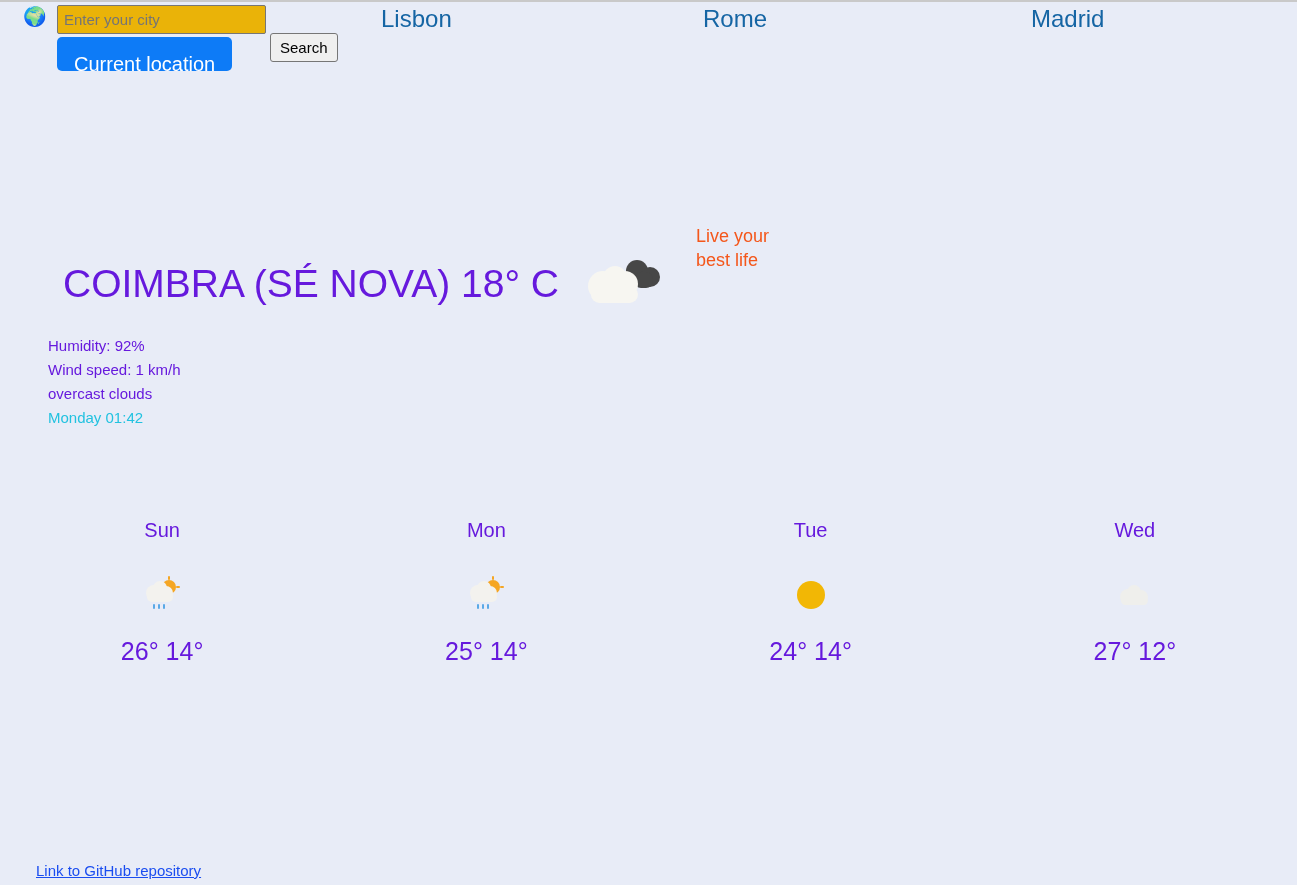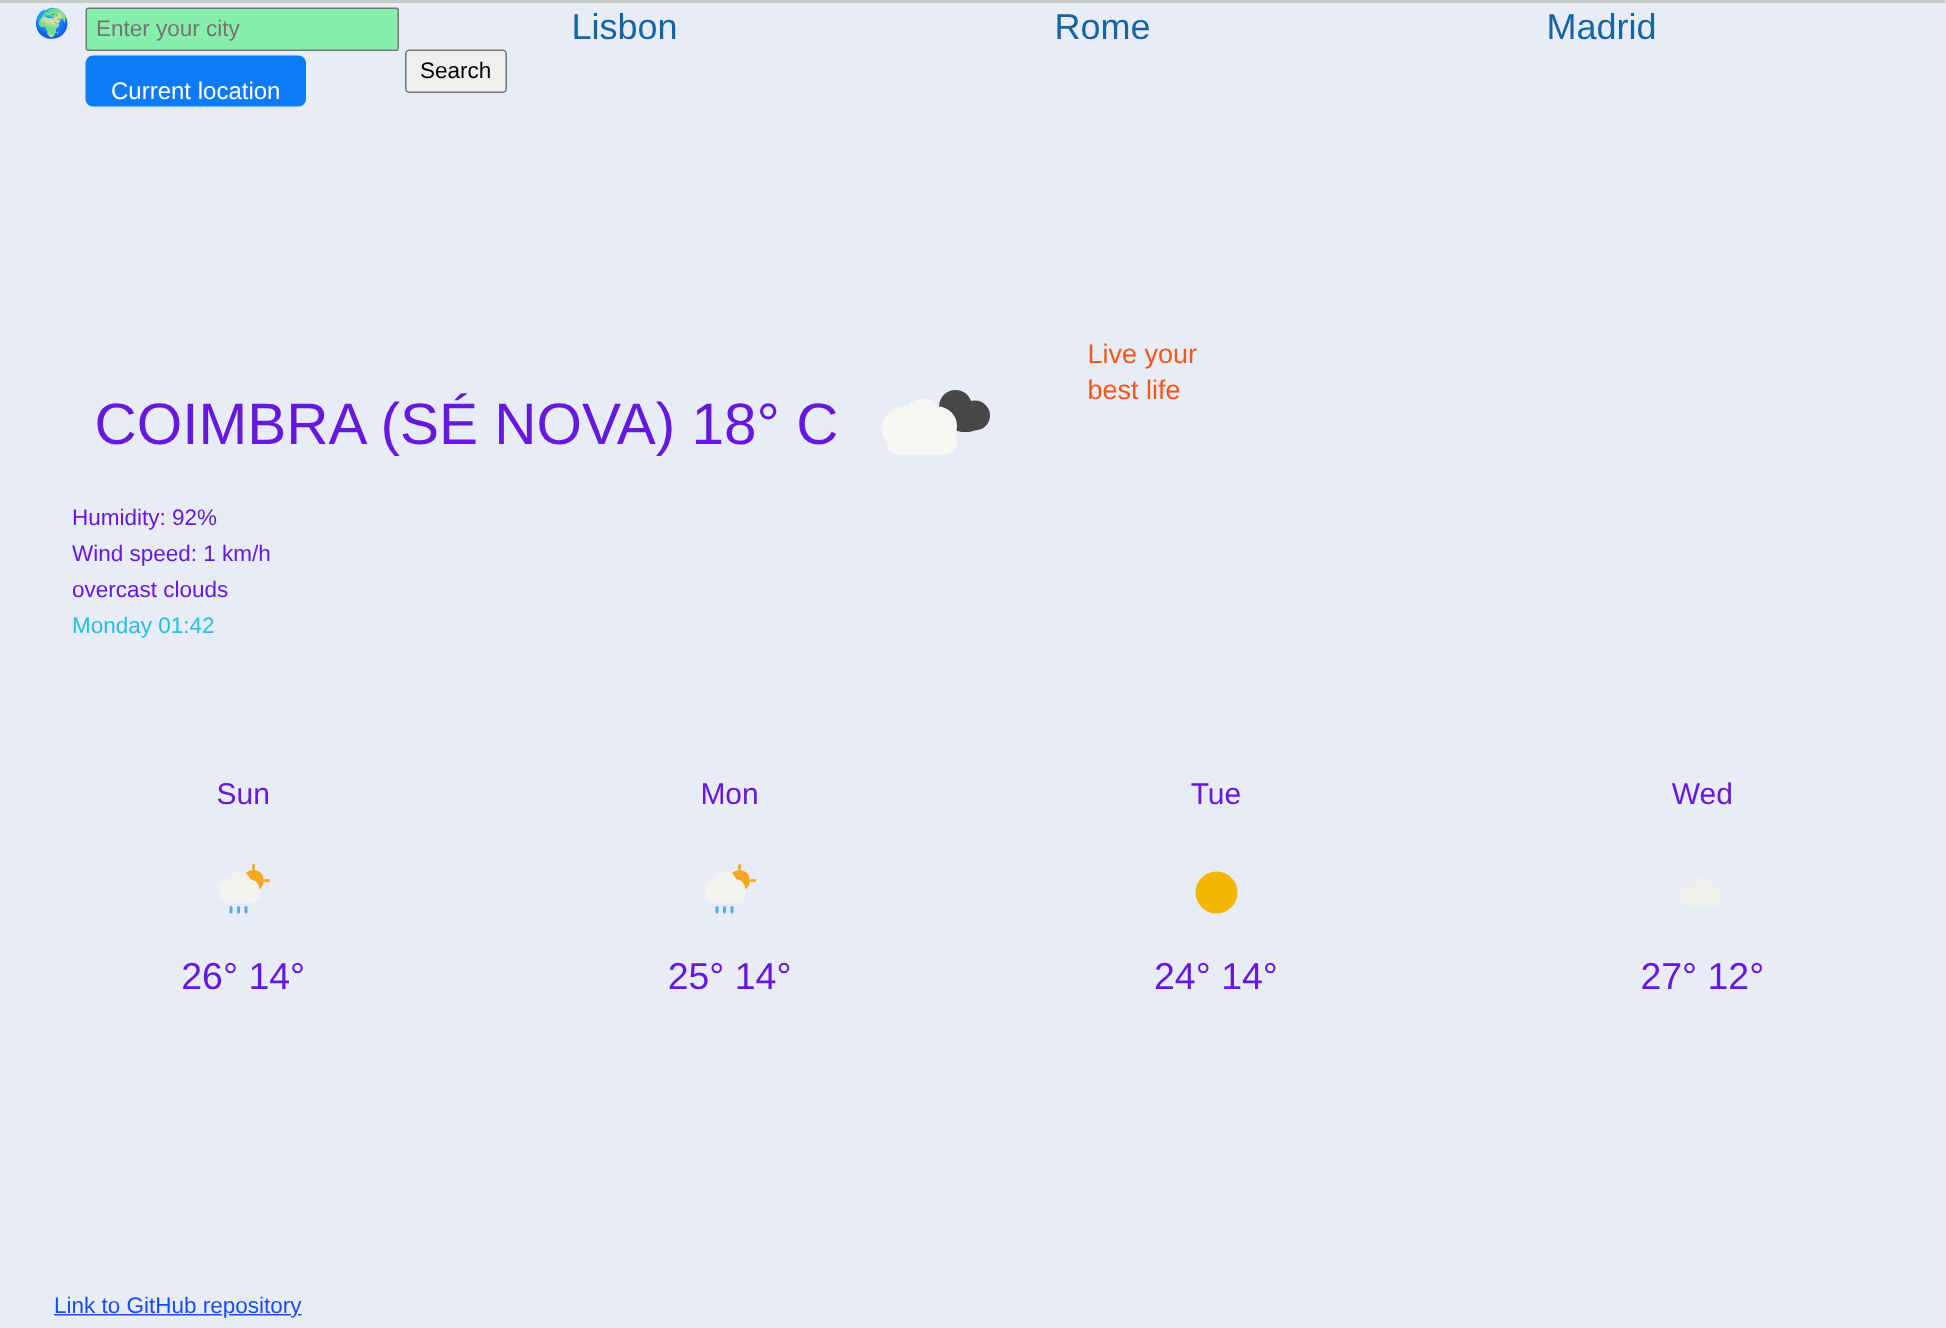--- a/index.html
+++ b/index.html
@@ -37,21 +37,21 @@
   .search-input {
     position: absolute;
     left: 57px;
     top: 3px;
     width: 209px;
     height: 29px;
     font-family: "Liberation Sans", sans-serif;
     font-size: 15px;
     padding: 2px 6px;
     color: #222;
-    background: #86efac;
+    background: #eab308;
     border: 1px solid #767676;
     border-radius: 2px;
     outline: none;
   }
   .search-input::placeholder { color: #757575; opacity: 1; }
   .search-button {
     position: absolute;
     left: 270px;
     top: 3px;
     height: 29px;
@@ -65,21 +65,21 @@
     cursor: pointer;
     margin-top: 28px;
   }
   .current-location-button {
     position: absolute;
     left: 57px;
     top: 35px;
     height: 34px;
     padding: 16px 17px;
     font-family: "Liberation Sans", sans-serif;
-    font-size: 16px;
+    font-size: 20px;
     color: #ffffff;
     background: #0d7bf7;
     border: none;
     border-radius: 5px;
     cursor: pointer;
   }
   .city-link {
     position: absolute;
     top: 3px;
     font-size: 24px;
@@ -128,21 +128,20 @@
   .details .time-line { color: #22c2e0; }
 
   .tagline {
     position: absolute;
     left: 696px;
     top: 222px;
     font-size: 18px;
     line-height: 24px;
     color: #f4571b;
     width: 160px;
-    margin-left: 29px;
   }
 
   
   .forecast {
     position: absolute;
     left: 0;
     top: 515px;
     width: 1297px;
     display: flex;
   }

